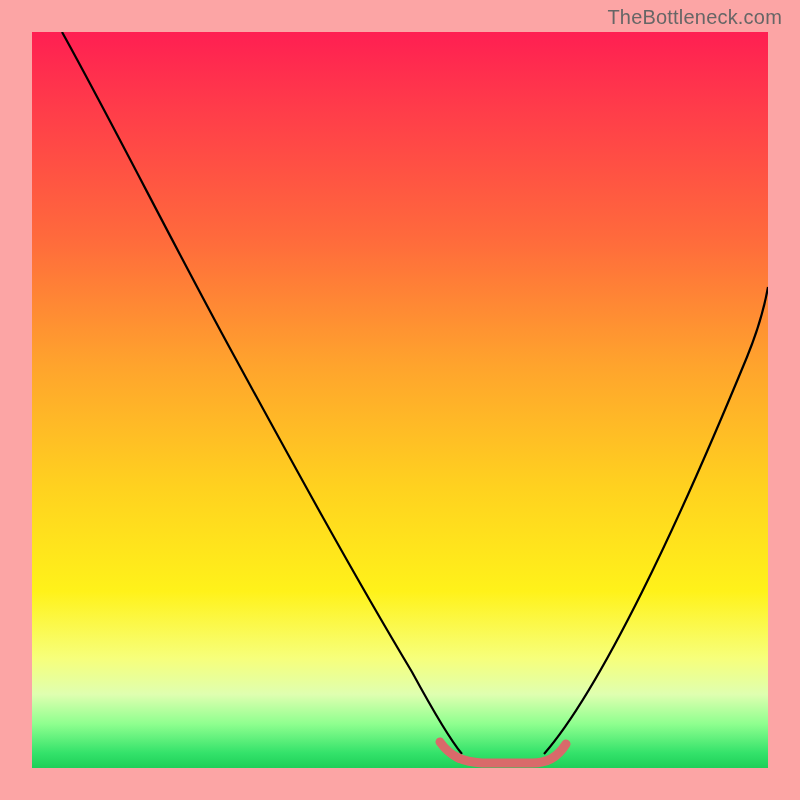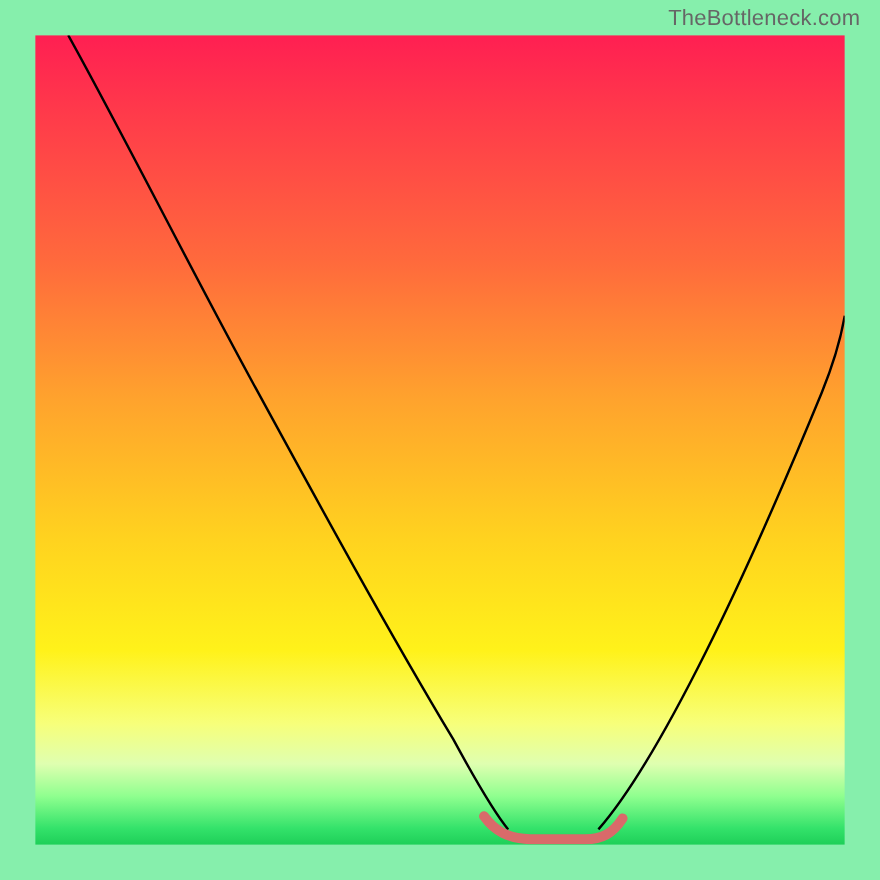--- a/index.html
+++ b/index.html
@@ -8,21 +8,21 @@
     width: 800px;
     height: 800px;
     overflow: hidden;
     background: #000;
     font-family: Arial, Helvetica, sans-serif;
   }
   .frame {
     position: relative;
     width: 800px;
     height: 800px;
-    background: #86efac;
+    background: #fca5a5;
   }
   .plot-area {
     position: absolute;
     left: 32px;
     top: 32px;
     width: 736px;
     height: 736px;
     overflow: hidden;
   }
   

